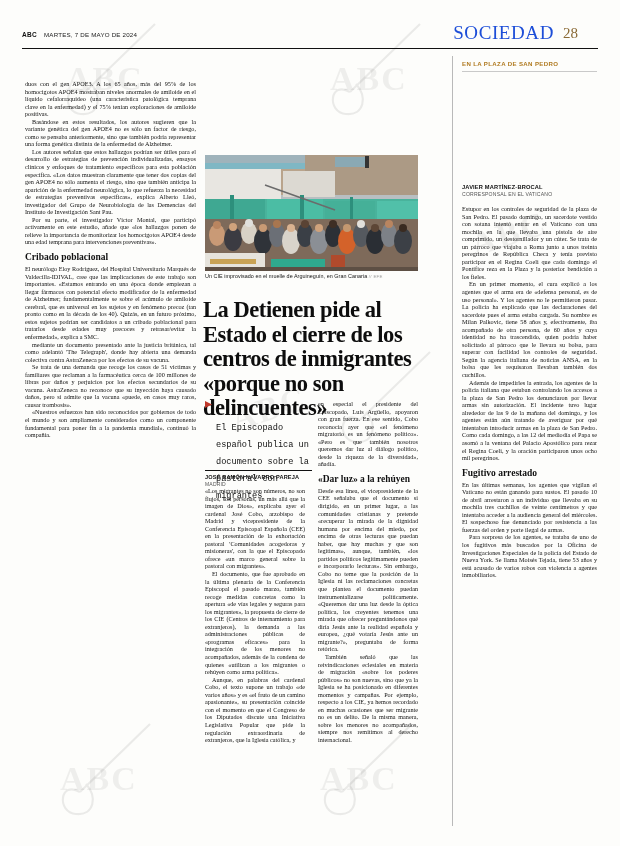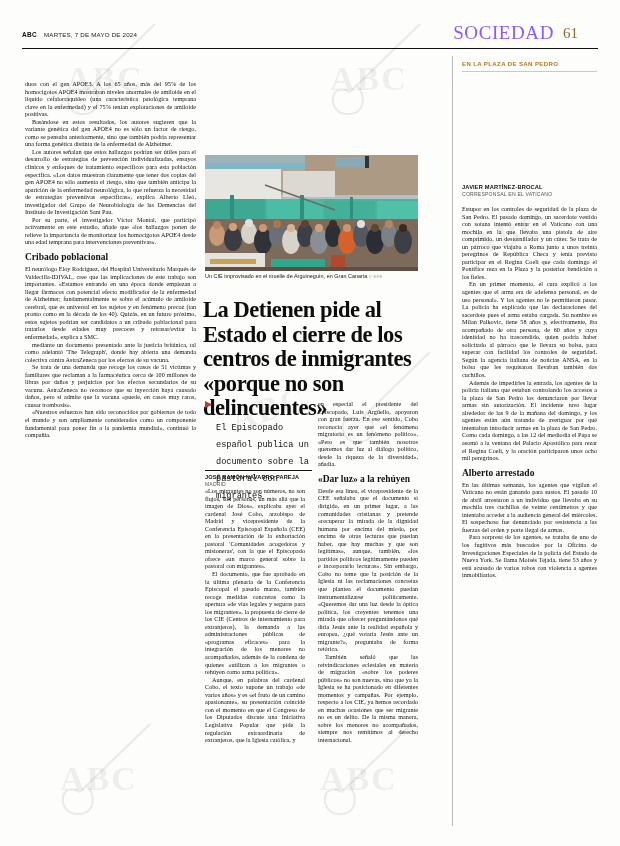--- a/index.html
+++ b/index.html
@@ -66,21 +66,21 @@
     top: 3px;
     color: #222;
   }
   .mast-section {
     position: absolute;
     right: 28px;
     top: -6px;
     font-family: "Liberation Serif", serif;
     font-size: 19px;
     letter-spacing: 0.6px;
-    color: #8b5cf6;
+    color: #1d4ed8;
   }
   .mast-page {
     position: absolute;
     right: 4px;
     top: -3px;
     font-family: "Liberation Serif", serif;
     font-size: 15px;
     color: #8a6a35;
   }
 
@@ -287,21 +287,21 @@
   </svg>
   <svg class="wm-swoosh" style="left:312px; top:722px;" width="110" height="105" viewBox="0 0 110 105">
     <path d="M100 2 L30 70" stroke="#000" stroke-width="2.2" fill="none"></path>
     <path d="M30 70 C10 58, 6 90, 26 92 C44 94, 48 74, 36 62" stroke="#000" stroke-width="2.2" fill="none"></path>
   </svg>
 
   <div class="masthead">
     <span class="mast-abc">ABC</span>
     <span class="mast-date">MARTES, 7 DE MAYO DE 2024</span>
     <span class="mast-section">SOCIEDAD</span>
-    <span class="mast-page">61</span>
+    <span class="mast-page">28</span>
   </div>
   <div class="rule-top"></div>
 
   <div class="col col-left">
     <p class="first">duos con el gen APOE3. A los 65 años, más del 95% de los homocigotos APOE4 mostraban niveles anormales de amiloide en el líquido cefalorraquídeo (una característica patológica temprana clave en la enfermedad) y el 75% tenían exploraciones de amiloide positivas.</p>
     <p>Basándose en estos resultados, los autores sugieren que la variante genética del gen APOE4 no es sólo un factor de riesgo, como se pensaba anteriormente, sino que también podría representar una forma genética distinta de la enfermedad de Alzheimer.</p>
     <p>Los autores señalan que estos hallazgos podrían ser útiles para el desarrollo de estrategias de prevención individualizadas, ensayos clínicos y enfoques de tratamiento específicos para esta población específica. «Los datos muestran claramente que tener dos copias del gen APOE4 no sólo aumenta el riesgo, sino que también anticipa la aparición de la enfermedad neurológica, lo que refuerza la necesidad de estrategias preventivas específicas», explica Alberto Lleó, investigador del Grupo de Neurobiología de las Demencias del Instituto de Investigación Sant Pau.</p>
     <p>Por su parte, el investigador Víctor Montal, que participó activamente en este estudio, añade que «los hallazgos ponen de relieve la importancia de monitorizar los homocigotos APOE4 desde una edad temprana para intervenciones preventivas».</p>
     <div class="subhead">Cribado poblacional</div>
     <p class="first">El neurólogo Eloy Rodríguez, del Hospital Universitario Marqués de Valdecilla-IDIVAL, cree que las implicaciones de este trabajo son importantes. «Estamos entrando en una época donde empiezan a llegar fármacos con potencial efecto modificador de la enfermedad de Alzheimer; fundamentalmente se sobre el acúmulo de amiloide cerebral, que es universal en los sujetos y en fenómeno precoz (tan pronto como en la década de los 40). Quizás, en un futuro próximo, estos sujetos podrían ser candidatos a un cribado poblacional para tratarlos desde edades muy precoces y retrasar/evitar la enfermedad», explica a SMC.</p>
@@ -415,18 +415,18 @@
 
   <div class="rail-byline">
     <div class="byline-name">JAVIER MARTÍNEZ-BROCAL</div>
     <div class="byline-place">CORRESPONSAL EN EL VATICANO</div>
   </div>
 
   <div class="col col-right">
     <p class="first">Estupor en los controles de seguridad de la plaza de San Pedro. El pasado domingo, un sacerdote vestido con sotana intentó entrar en el Vaticano con una mochila en la que llevaba una pistola de aire comprimido, un destornillador y un cúter. Se trata de un párroco que viajaba a Roma junto a unos treinta peregrinos de República Checa y tenía previsto participar en el Regina Coeli que cada domingo el Pontífice reza en la Plaza y la posterior bendición a los fieles.</p>
     <p>En un primer momento, el cura explicó a los agentes que el arma era de «defensa personal, es de uso personal». Y los agentes no le permitieron pasar. La policía ha explicado que las declaraciones del sacerdote pues el arma estaba cargada. Su nombre es Milan Palkovic, tiene 58 años y, efectivamente, iba acompañado de otra persona, de 60 años y cuya identidad no ha trascendido, quien podría haber solicitado al párroco que le llevara su bolsa, para superar con facilidad los controles de seguridad. Según la agencia italiana de noticias ANSA, en la bolsa que les requisaron llevaban también dos cuchillos.</p>
     <p>Además de impedirles la entrada, los agentes de la policía italiana que estaban controlando los accesos a la plaza de San Pedro los denunciaron por llevar armas sin autorización. El incidente tuvo lugar alrededor de las 9 de la mañana del domingo, y los agentes están aún tratando de averiguar por qué intentaban introducir armas en la plaza de San Pedro. Como cada domingo, a las 12 del mediodía el Papa se asomó a la ventana del Palacio Apostólico para rezar el Regina Coeli, y la oración participaron unos ocho mil peregrinos.</p>
-    <div class="subhead">Alberto arrestado</div>
+    <div class="subhead">Fugitivo arrestado</div>
     <p class="first">En las últimas semanas, los agentes que vigilan el Vaticano no están ganando para sustos. El pasado 10 de abril arrestaron a un individuo que llevaba en su mochila tres cuchillos de veinte centímetros y que intentaba acceder a la audiencia general del miércoles. El sospechoso fue denunciado por resistencia a las fuerzas del orden y porte ilegal de armas.</p>
     <p>Para sorpresa de los agentes, se trataba de uno de los fugitivos más buscados por la Oficina de Investigaciones Especiales de la policía del Estado de Nueva York. Se llama Moisés Tejada, tiene 53 años y está acusado de varios robos con violencia a agentes inmobiliarios.</p>
   </div>
 
 </div>
 
 </body></html>

